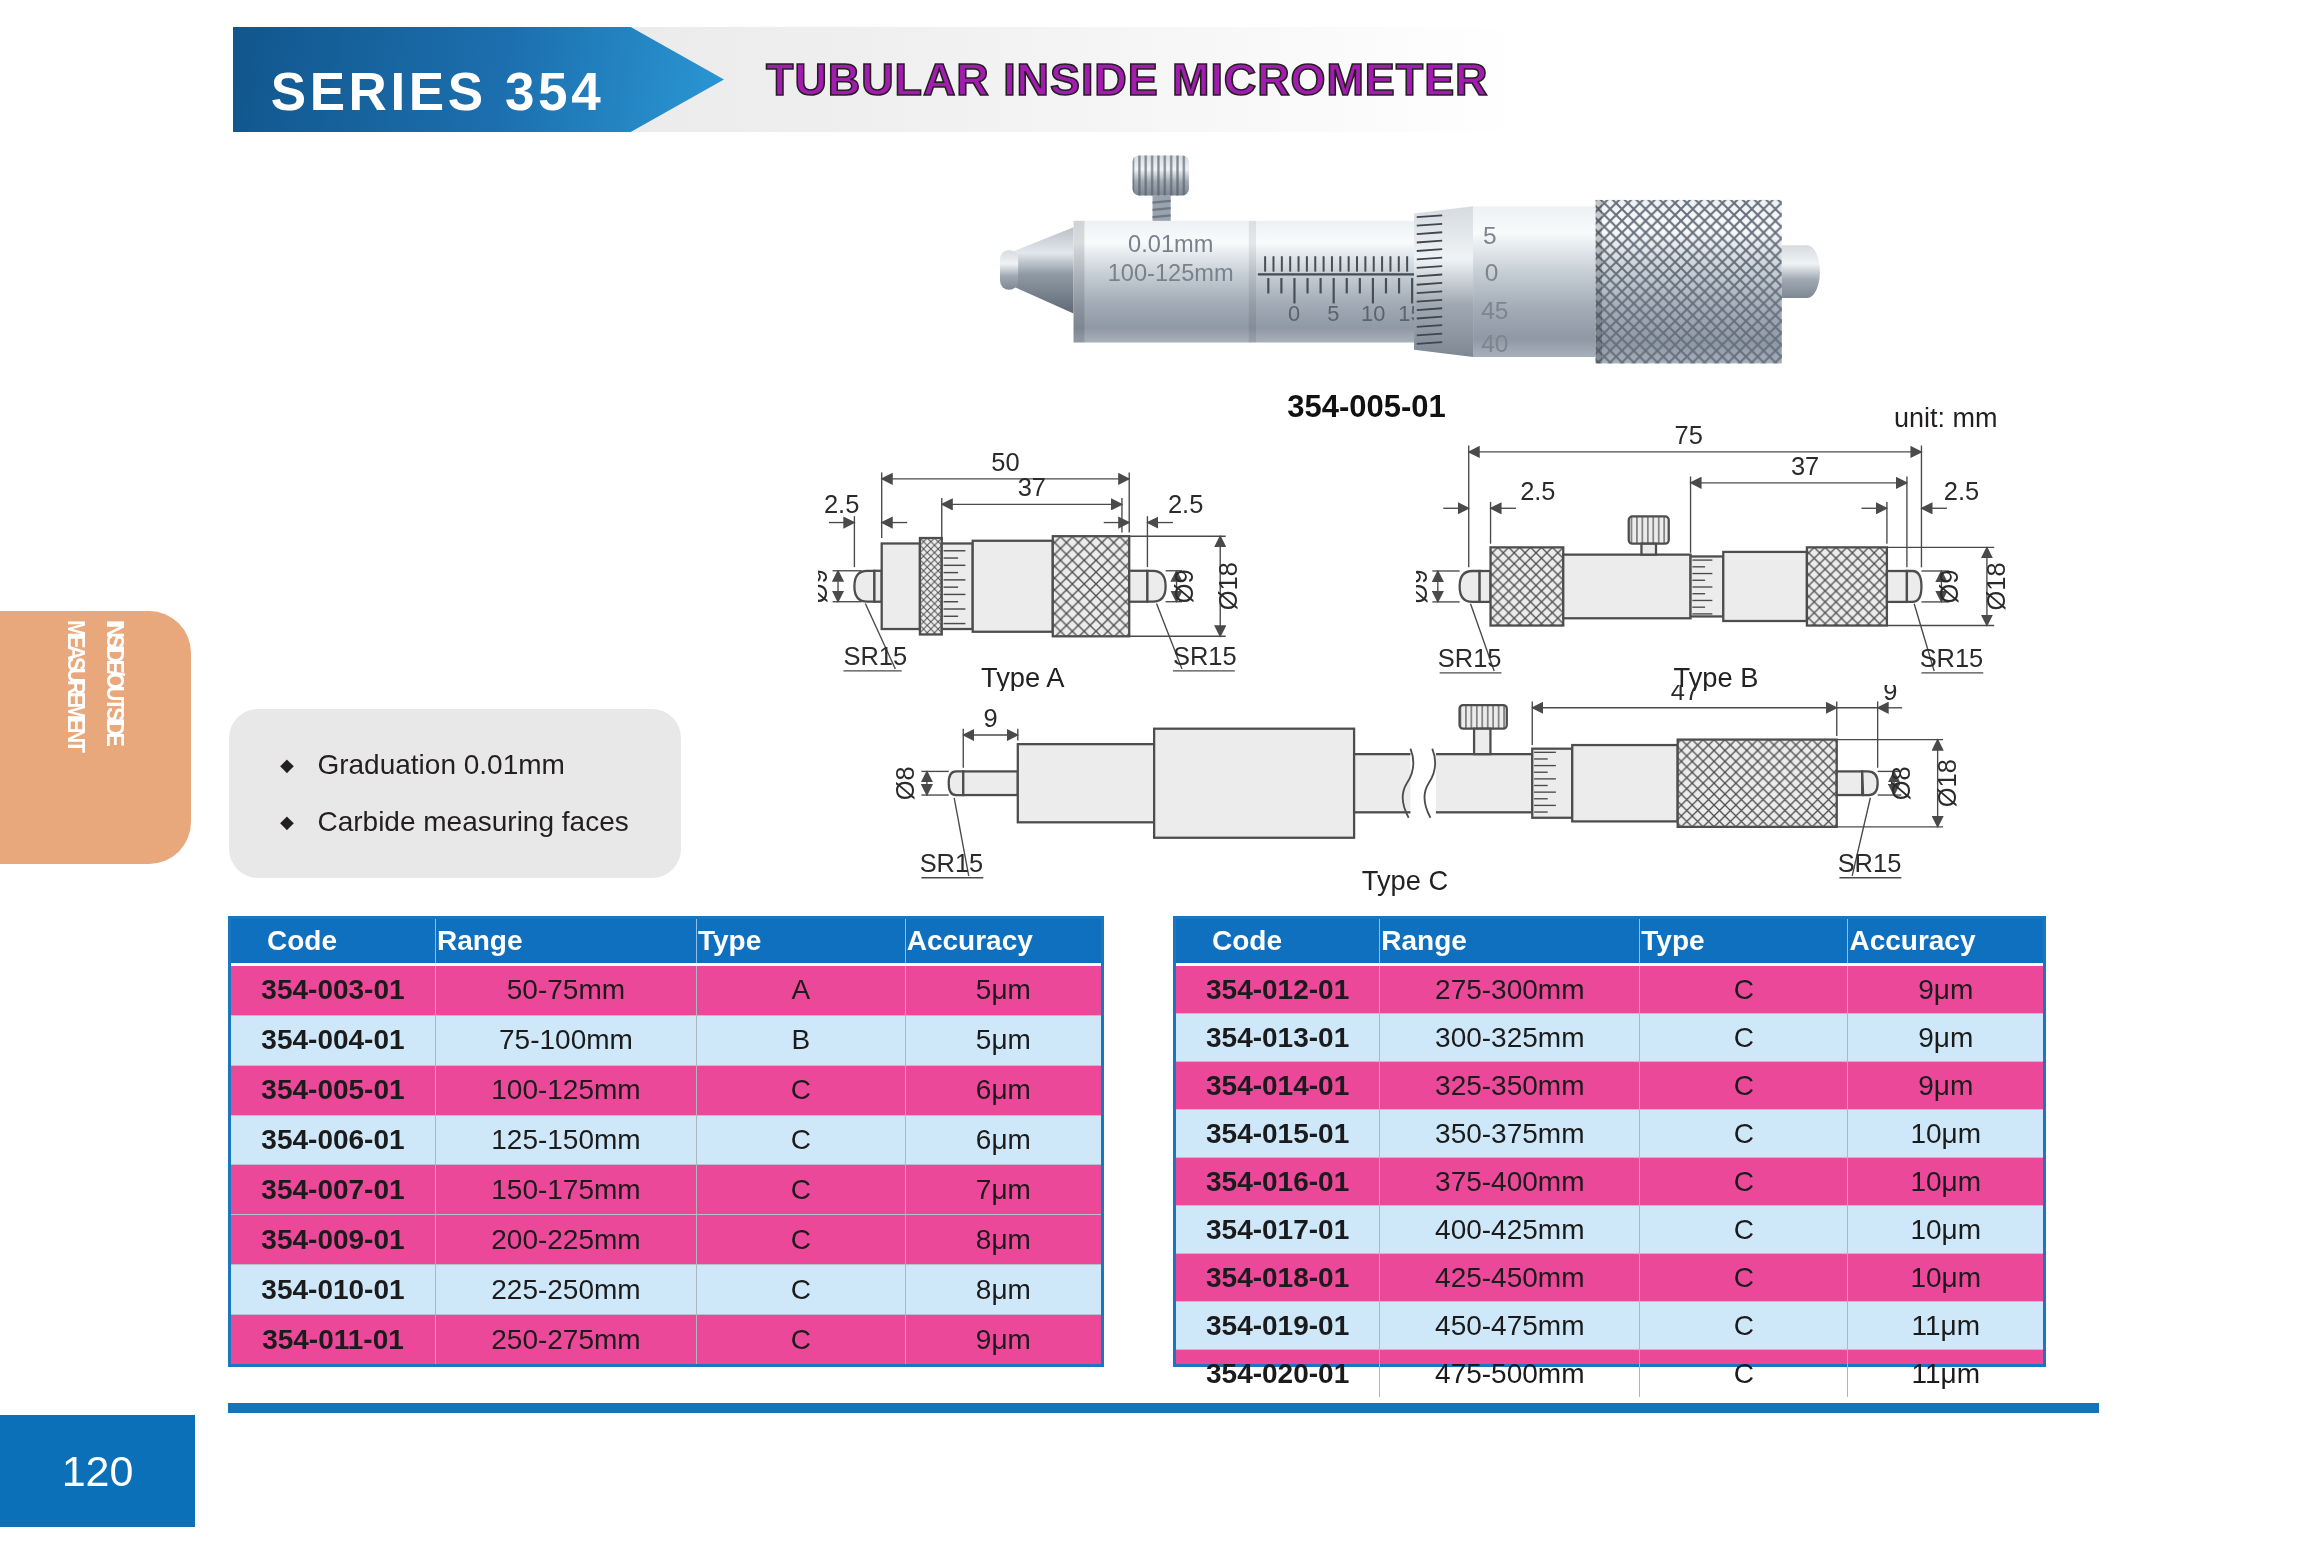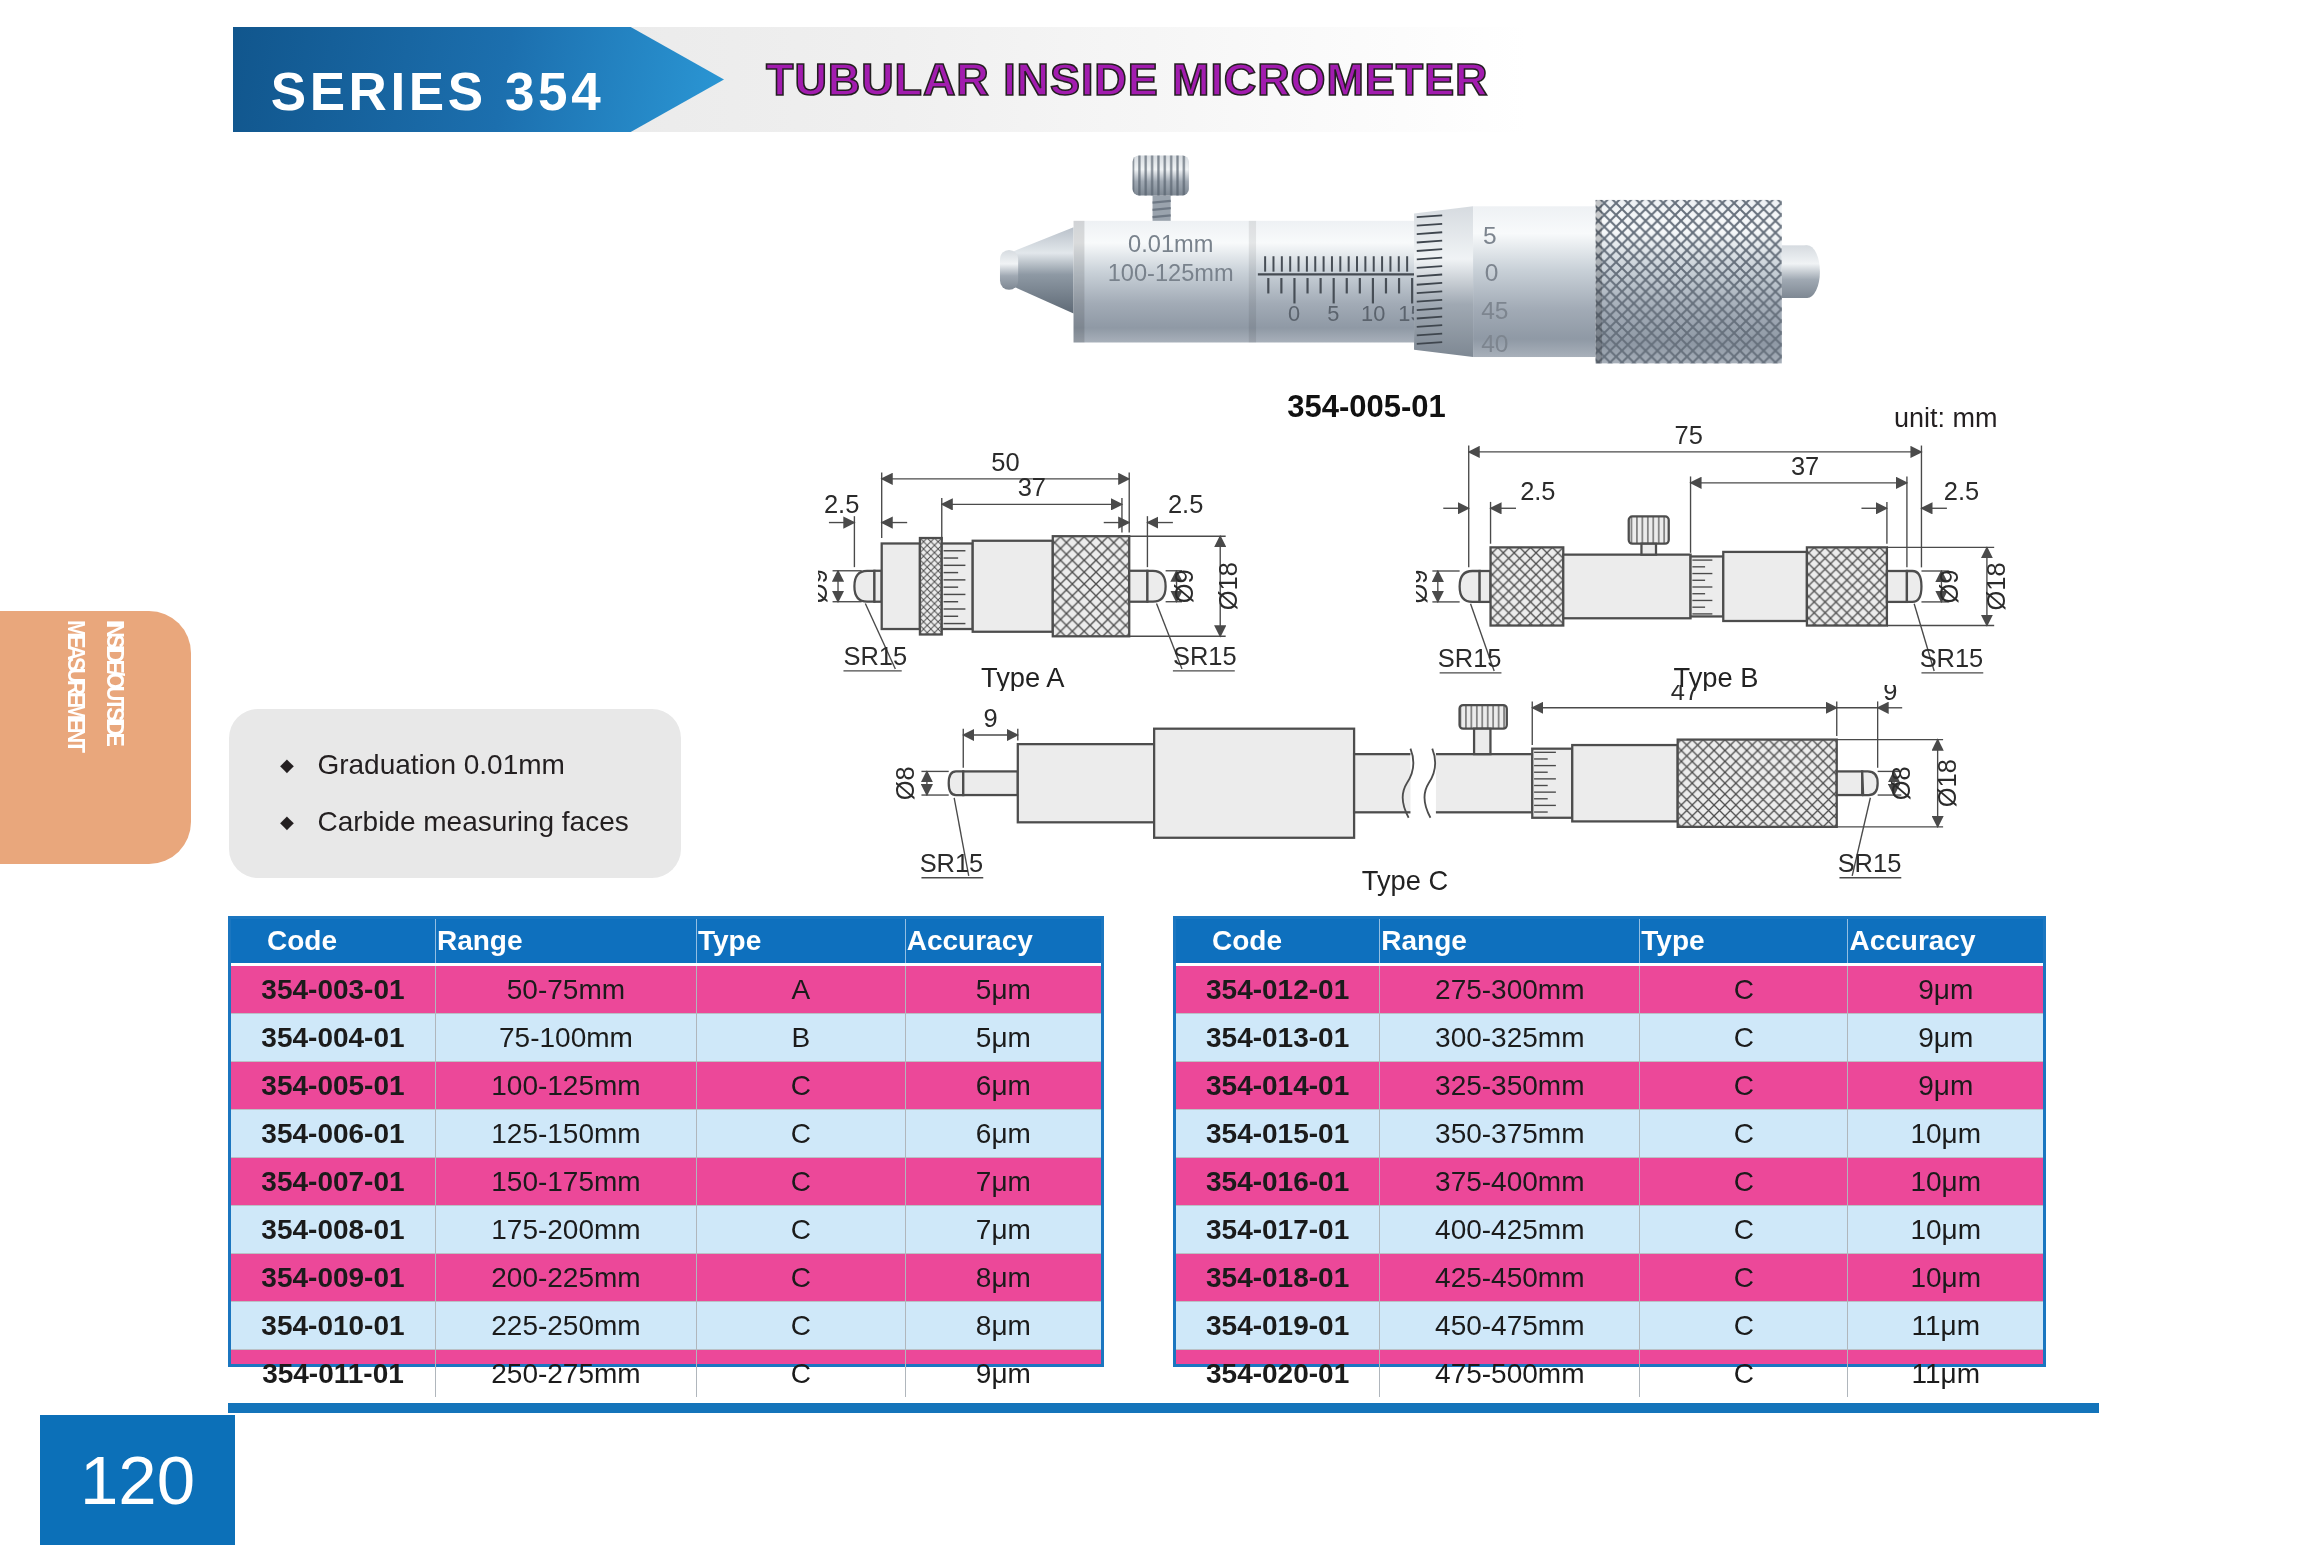--- a/index.html
+++ b/index.html
@@ -44,22 +44,22 @@
   table.spec th.code-h{text-align:left;padding-left:36px;}
   table.spec th+th{border-left:1.8px solid rgba(255,255,255,.55);}
   table.spec td{font-size:28px;color:#1b1b1b;text-align:center;height:45px;}
   table.spec td+td{border-left:1.8px solid #b0b6bc;}
   table.spec tr+tr td{border-top:1.8px solid #bac0c6;}
   table.spec tr.alt td{background:#CFE8F9;}
   table.spec td.code{font-weight:bold;}
 
   
   .bottom-rule{left:228px;top:1403px;width:1871px;height:10px;background:#1474BA;}
-  .page-box{left:0;top:1415px;width:195px;height:130px;background:#0C70B8;color:#fff;
-    display:flex;align-items:center;justify-content:center;font-size:69px;margin-left:40px;}
+  .page-box{left:0;top:1415px;width:195px;height:112px;background:#0C70B8;color:#fff;
+    display:flex;align-items:center;justify-content:center;font-size:43px;}
 
   svg text{font-family:"Liberation Sans",sans-serif;}
   .dwg text{font-size:28px;fill:#2b2b2b;}
   .dwg .cap{font-size:30px;fill:#222;}
 </style>
 </head>
 <body>
 
 <div class="abs banner-bg"></div>
 <div class="abs banner-arrow">
@@ -493,26 +493,20 @@
           <td>125-150mm</td>
           <td>C</td>
           <td>6μm</td>
         </tr>
         <tr>
           <td class="code">354-007-01</td>
           <td>150-175mm</td>
           <td>C</td>
           <td>7μm</td>
         </tr>
-        <tr class="alt">
-          <td class="code">354-008-01</td>
-          <td>175-200mm</td>
-          <td>C</td>
-          <td>7μm</td>
-        </tr>
         <tr>
           <td class="code">354-009-01</td>
           <td>200-225mm</td>
           <td>C</td>
           <td>8μm</td>
         </tr>
         <tr class="alt">
           <td class="code">354-010-01</td>
           <td>225-250mm</td>
           <td>C</td>

